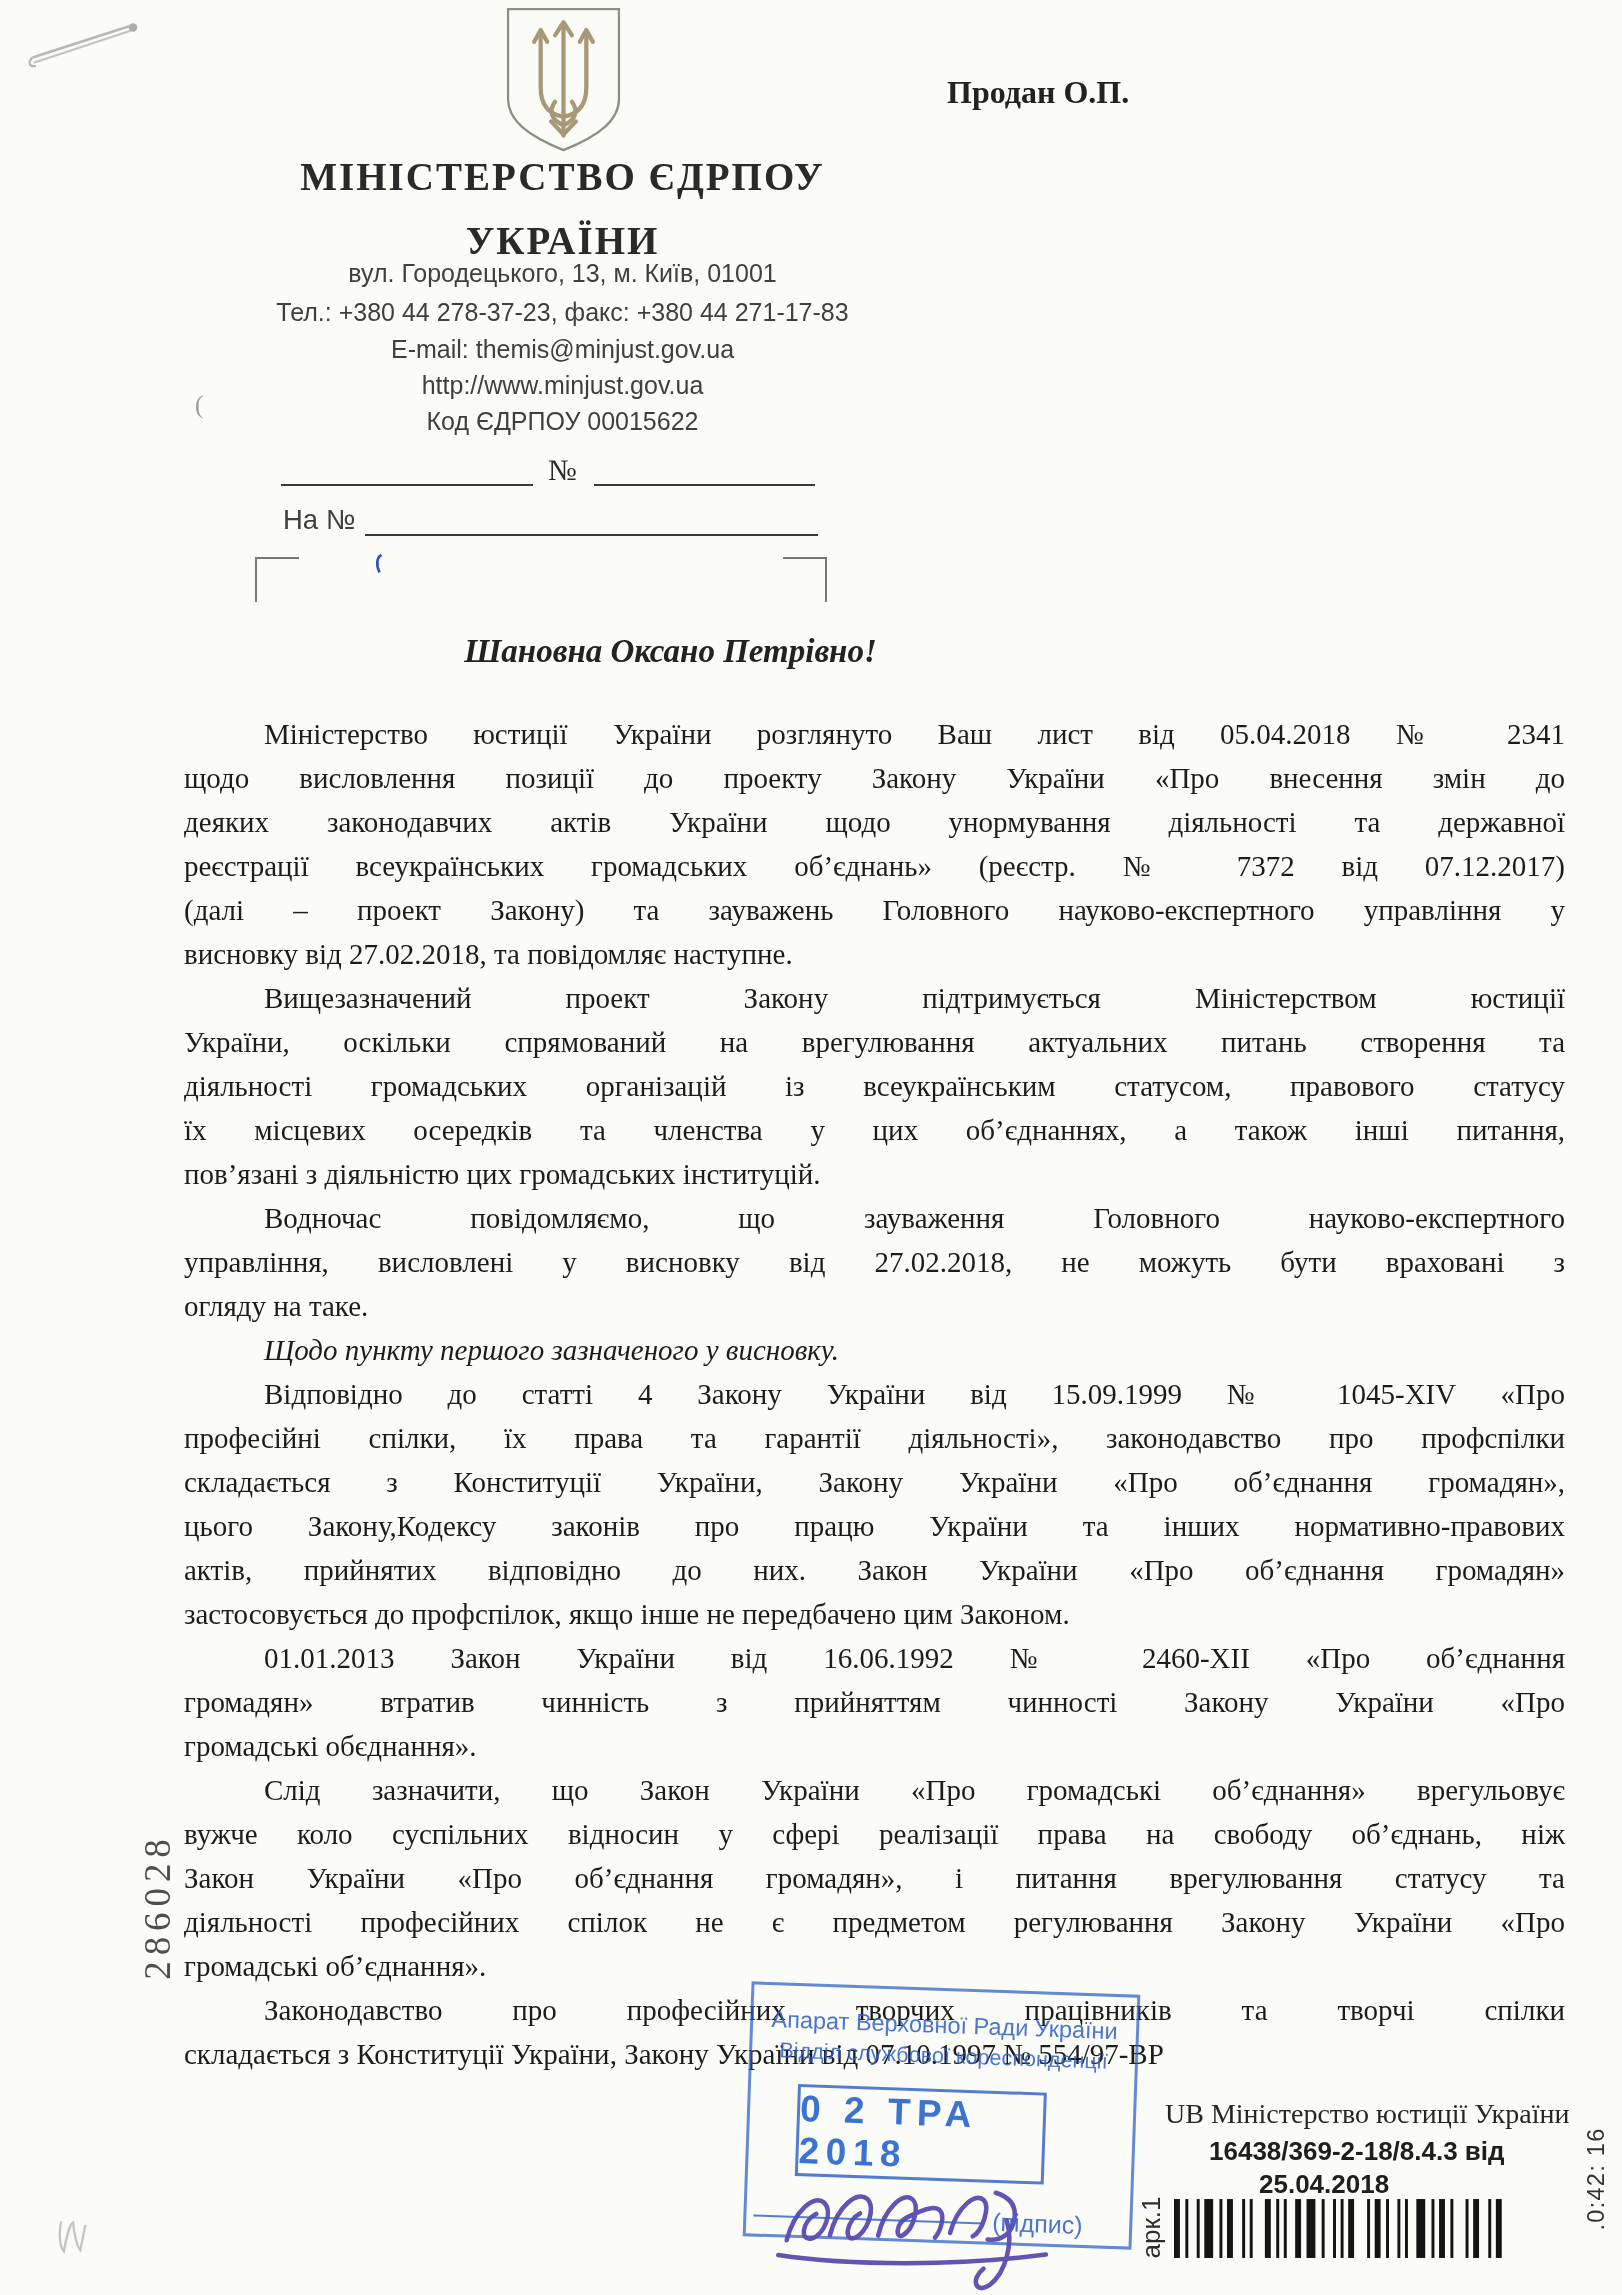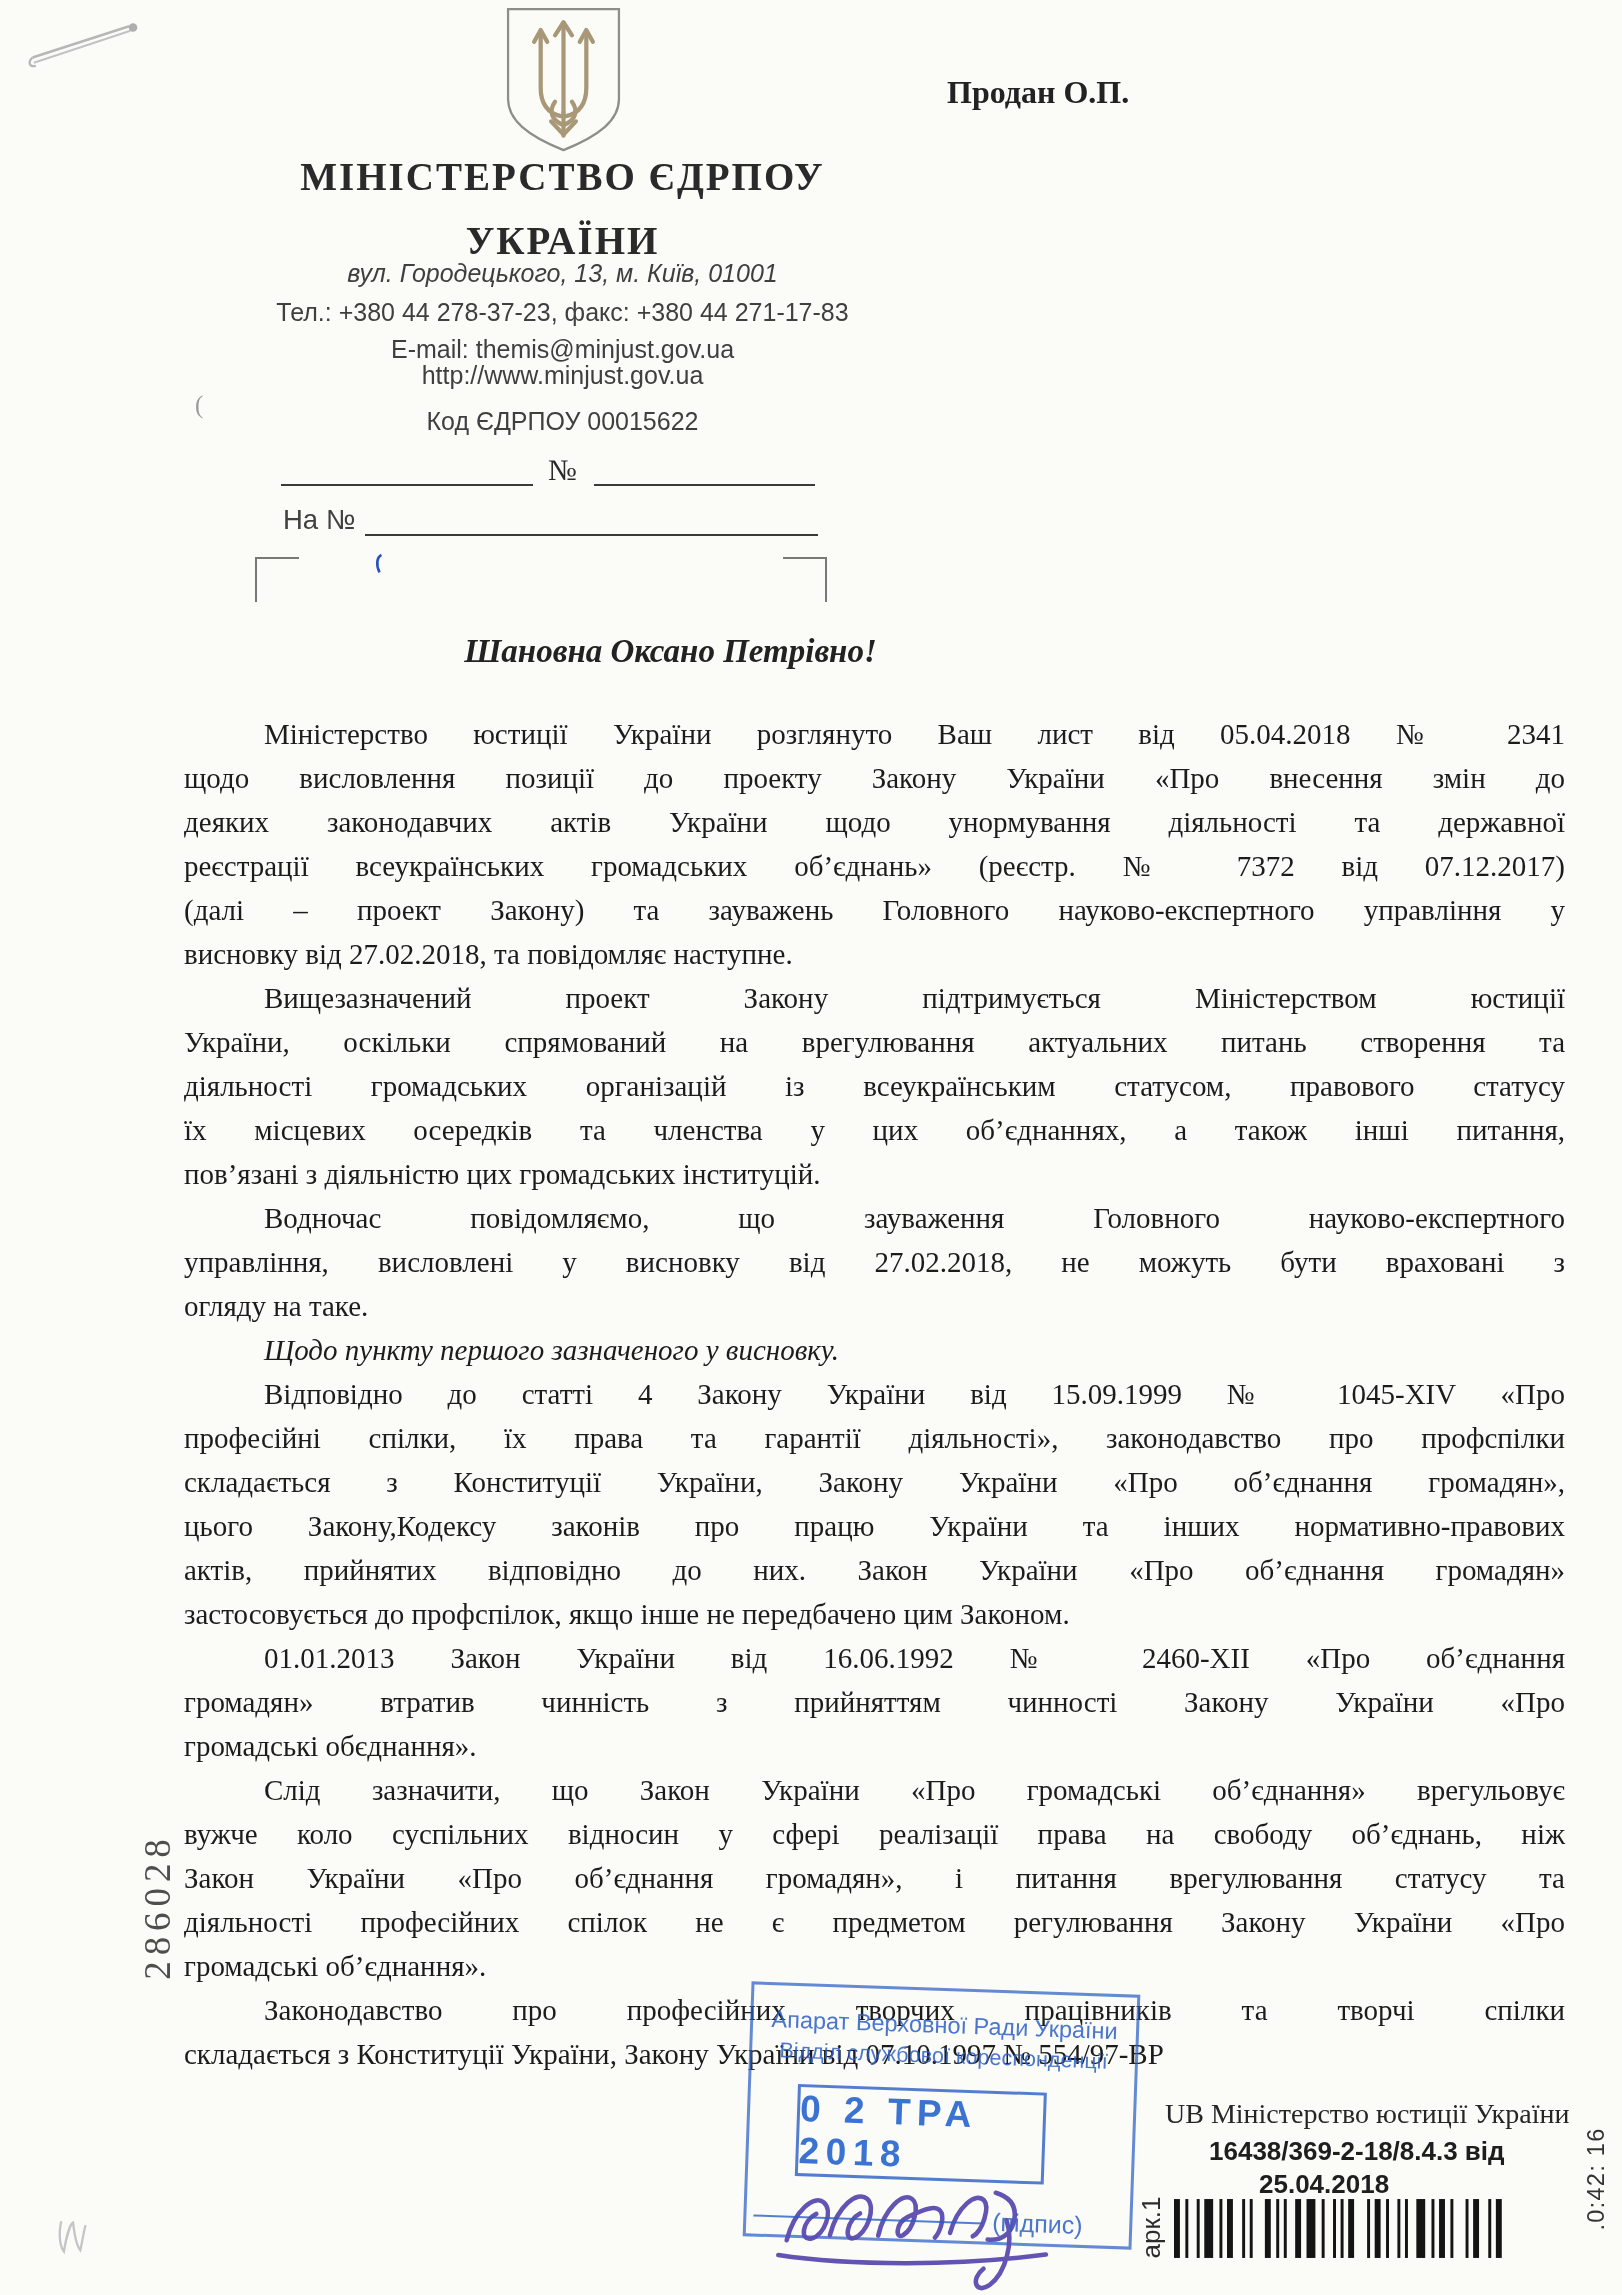--- a/index.html
+++ b/index.html
@@ -10,21 +10,21 @@
   }
   .abs{position:absolute;}
 
   
   .letterhead{left:167px;top:0;width:791px;text-align:center;}
   .emblem{left:50%;margin-left:-63px;top:3.9px;}
   .mtitle{left:0;width:100%;font-weight:bold;font-size:39px;letter-spacing:2px;color:#2a2a2a;}
   .mt1{top:154px;}
   .mt2{top:200px;margin-top:18px;}
   .contact{left:0;width:100%;font-family:"Liberation Sans",sans-serif;font-size:25px;color:#3f3f3f;}
-  .c1{top:259px;font-style:italic;} .c2{top:298px;} .c3{top:335px;} .c4{top:361px;} .c5{top:407px;}
+  .c1{top:259px;} .c2{top:298px;} .c3{top:335px;} .c4{top:371px;} .c5{top:407px;}
 
   
   .blank{border-bottom:2.6px solid #3a3a3a;height:0;}
   .ref-no{left:548px;top:453px;font-size:30px;color:#2a2a2a;}
   .ref-na{left:283px;top:504px;font-family:"Liberation Sans",sans-serif;font-size:27.5px;color:#414141;}
   .corner-l{left:255px;top:557px;width:42px;height:43px;border-left:2px solid #787878;border-top:2px solid #787878;}
   .corner-r{left:783px;top:557px;width:42px;height:43px;border-right:2px solid #787878;border-top:2px solid #787878;}
 
   
   .recipient{left:947px;top:60px;width:589px;font-weight:bold;font-size:32px;color:#222;}

